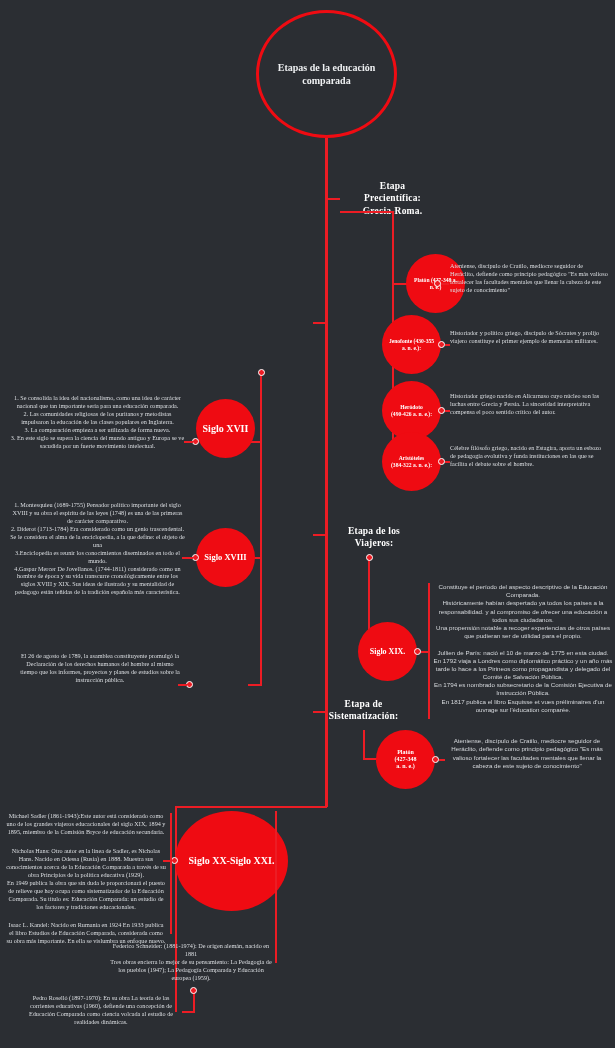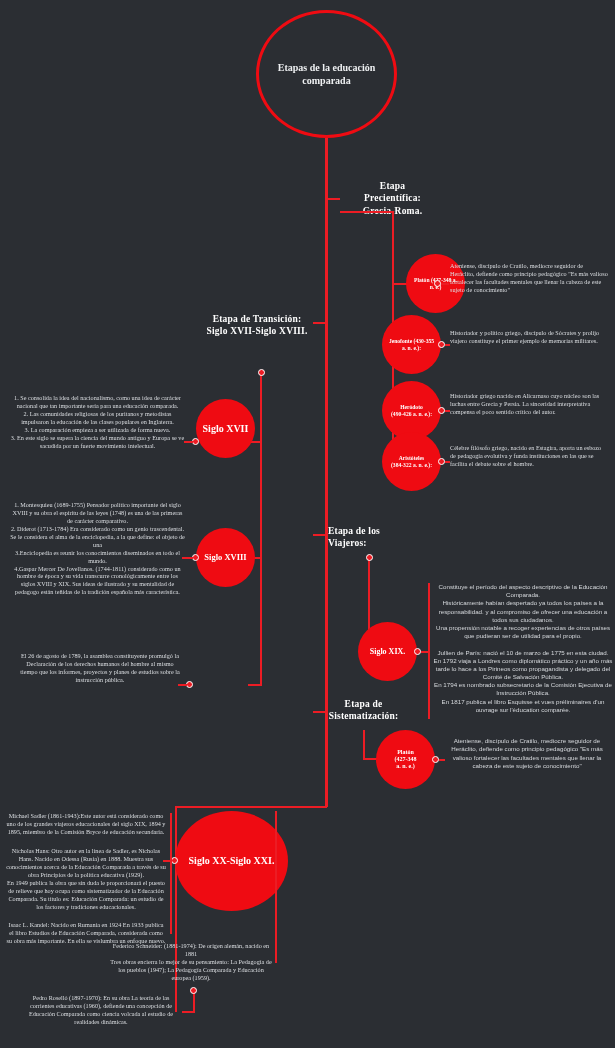--- a/index.html
+++ b/index.html
@@ -95,22 +95,20 @@
 
   <div class="circle" style="left:382px;top:432px;width:59px;height:59px;font-size:5.6px;padding:0 3px;">
     <span class="pre">Aristóteles
 (384-322 a. n. e.):</span>
   </div>
   <div class="dot" style="left:438px;top:458px;"></div>
   <div class="ln lnh" style="left:445px;top:461px;width:5px;height:2px;"></div>
   <div class="txt serif" style="left:450px;top:444px;width:158px;text-align:left;">Célebre filósofo griego, nacido en Estagira, aporta un esbozo de pedagogía evolutiva y funda instituciones en las que se facilita el debate sobre el hombre.</div>
 
   <div class="ln lnh" style="left:313px;top:322px;width:14px;height:2px;"></div>
-  <div class="stage pre" style="left:198px;top:313px;width:118px;">Etapa de Transición:
-Siglo XVII-Siglo XVIII.</div>
 
   <div class="ln lnv" style="left:260px;top:371px;width:2px;height:315px;"></div>
   <div class="dot" style="left:258px;top:369px;"></div>
 
   <div class="ln lnh" style="left:248px;top:441px;width:14px;height:2px;"></div>
   <div class="circle" style="left:196px;top:399px;width:59px;height:59px;font-size:10px;">
     <span>Siglo XVII</span>
   </div>
   <div class="dot" style="left:192px;top:438px;"></div>
   <div class="ln lnh" style="left:184px;top:441px;width:9px;height:2px;"></div>
@@ -129,21 +127,21 @@
 2. Diderot (1713-1784) Era considerado como un genio trascendental. Se le considera el alma de la enciclopedia, a la que define: el objeto de una
 3.Enciclopedia es reunir los conocimientos diseminados en todo el mundo.
 4.Gaspar Mercer De Jovellanos. (1744-1811) considerado como un hombre de época y su vida transcurre cronológicamente entre los siglos XVIII y XIX. Sus ideas de ilustrado y su mentalidad de pedagogo están teñidas de la tradición española más característica.</div>
 
   <div class="ln lnh" style="left:248px;top:684px;width:14px;height:2px;"></div>
   <div class="dot" style="left:186px;top:681px;"></div>
   <div class="ln lnh" style="left:178px;top:684px;width:9px;height:2px;"></div>
   <div class="txt serif pre" style="left:20px;top:652px;width:160px;">El 26 de agosto de 1789, la asamblea constituyente promulgó la Declaración de los derechos humanos del hombre al mismo tiempo que los informes, proyectos y planes de estudios sobre la instrucción pública.</div>
 
   <div class="ln lnh" style="left:313px;top:534px;width:14px;height:2px;"></div>
-  <div class="stage pre" style="left:328px;top:525px;width:110px;text-align:left;">Etapa de los
+  <div class="stage pre" style="left:319px;top:525px;width:110px;text-align:center;">Etapa de los
 Viajeros:</div>
 
   <div class="ln lnv" style="left:368px;top:556px;width:2px;height:96px;"></div>
   <div class="dot" style="left:366px;top:554px;"></div>
 
   <div class="ln lnh" style="left:368px;top:651px;width:16px;height:2px;"></div>
   <div class="circle" style="left:358px;top:622px;width:59px;height:59px;font-size:8px;">
     <span>Siglo XIX.</span>
   </div>
   <div class="dot" style="left:414px;top:648px;"></div>

